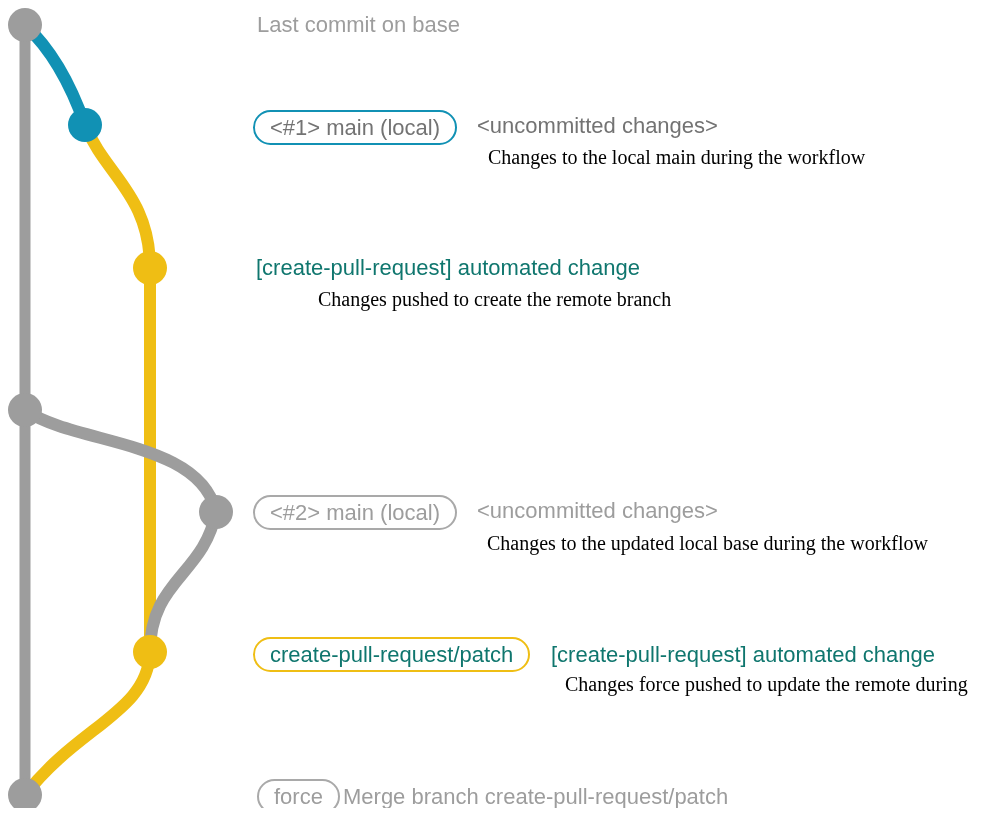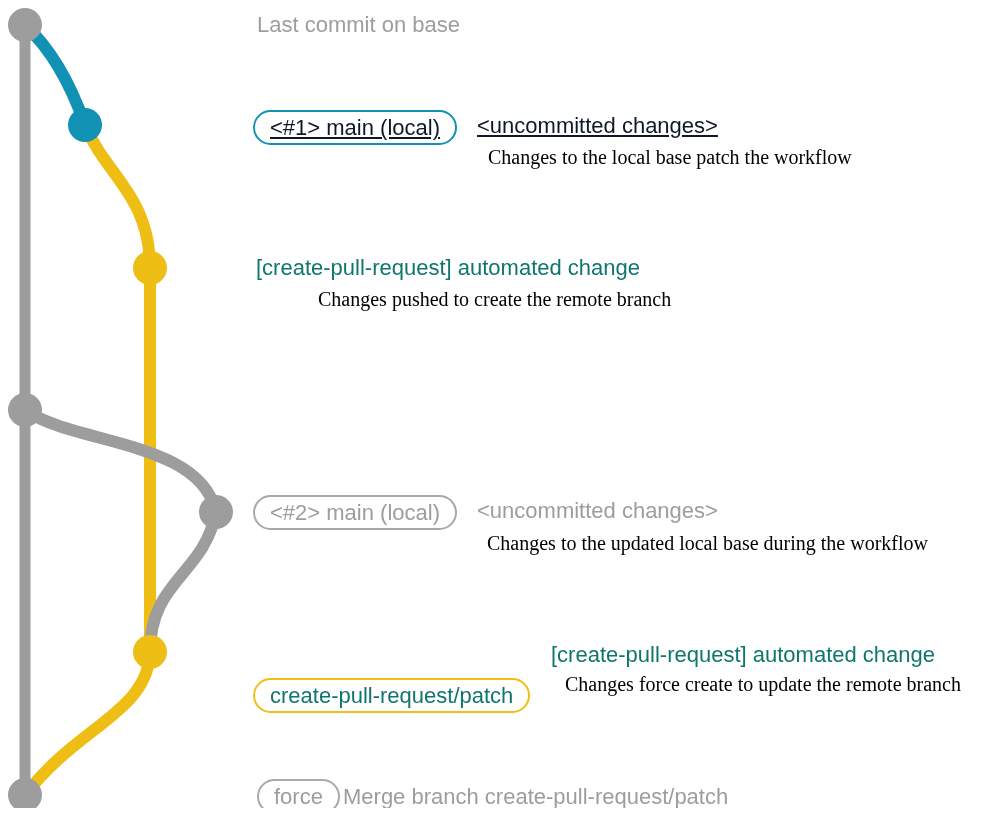--- a/index.html
+++ b/index.html
@@ -38,21 +38,21 @@
   }
   .badge {
     display: inline-block;
     font-size: 22px;
     line-height: 31px;
     padding: 0 15px;
     border: 2px solid;
     border-radius: 18px;
     box-sizing: border-box;
   }
-  .c-blue   { color: #0f172a; text-decoration: underline; }
+  .c-blue   { color: #737373; }
   .c-gray   { color: #9d9d9d; }
   .c-yellow { color: #0f766e; }
   .b-blue   { border-color: #1191b4; }
   .b-gray   { border-color: #a9a9a9; }
   .b-yellow { border-color: #efbe14; }
 </style>
 </head>
 <body>
 
 <div class="canvas">
@@ -79,30 +79,30 @@
     <circle cx="25" cy="410" r="17" fill="#9d9d9d"></circle>
     <circle cx="216" cy="512" r="17" fill="#9d9d9d"></circle>
     <circle cx="150" cy="652" r="17" fill="#efbe14"></circle>
     <circle cx="25" cy="795" r="17" fill="#9d9d9d"></circle>
   </svg>
 
   <div class="abs title" style="left:257px; top:12px;">Last commit on base</div>
 
   <div class="abs badge c-blue b-blue" style="left:253px; top:110px;">&lt;#1&gt; main (local)</div>
   <div class="abs heading c-blue" style="left:477px; top:113px;">&lt;uncommitted changes&gt;</div>
-  <div class="abs note" style="left:488px; top:145px;">Changes to the local base patch the workflow</div>
+  <div class="abs note" style="left:488px; top:145px;">Changes to the local main during the workflow</div>
 
   <div class="abs heading c-yellow" style="left:256px; top:255px;">[create-pull-request] automated change</div>
   <div class="abs note" style="left:270px; top:287px;margin-left:48px;">Changes pushed to create the remote branch</div>
 
 
   <div class="abs badge c-gray b-gray" style="left:253px; top:495px;">&lt;#2&gt; main (local)</div>
   <div class="abs heading c-gray" style="left:477px; top:498px;">&lt;uncommitted changes&gt;</div>
   <div class="abs note" style="left:487px; top:531px;">Changes to the updated local base during the workflow</div>
 
-  <div class="abs badge c-yellow b-yellow" style="left:253px; top:637px;margin-top:41px;">create-pull-request/patch</div>
+  <div class="abs badge c-yellow b-yellow" style="left:253px; top:637px;">create-pull-request/patch</div>
   <div class="abs heading c-yellow" style="left:551px; top:642px;">[create-pull-request] automated change</div>
-  <div class="abs note" style="left:565px; top:672px;">Changes force create to update the remote branch</div>
+  <div class="abs note" style="left:565px; top:672px;">Changes force pushed to update the remote during</div>
 
   <div class="abs badge c-gray b-gray" style="left:257px; top:779px;">force</div>
   <div class="abs heading c-gray" style="left:343px; top:784px;">Merge branch create-pull-request/patch</div>
 
 </div>
 
 </body></html>

